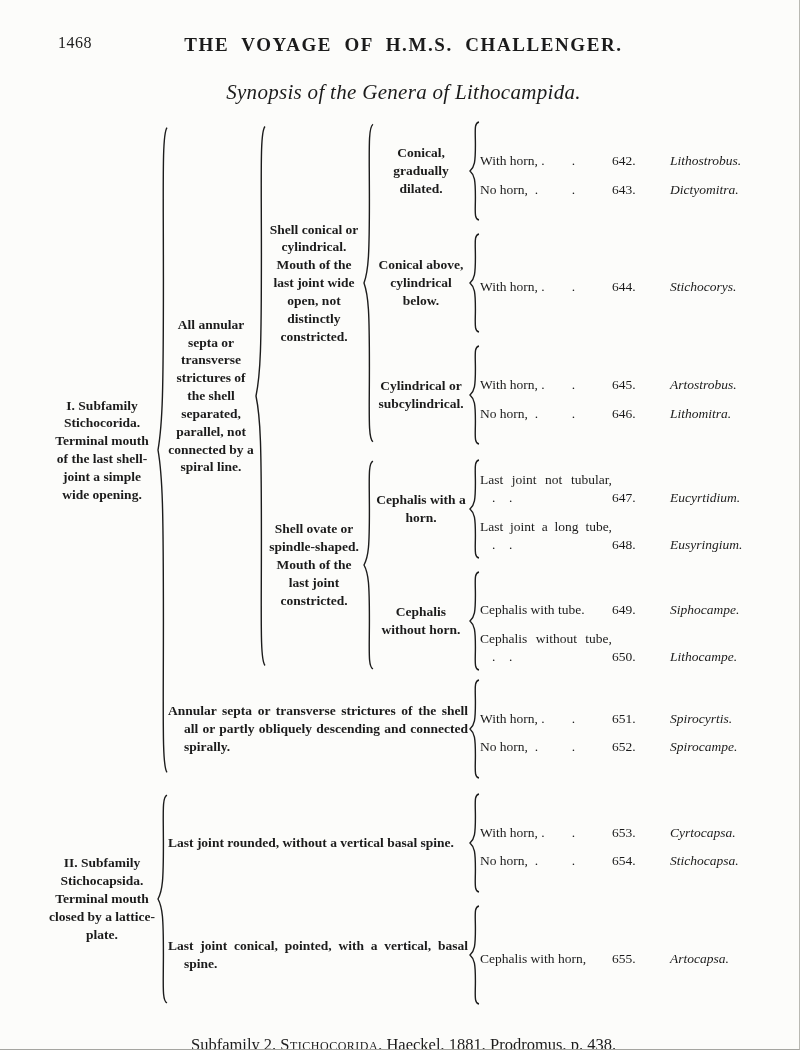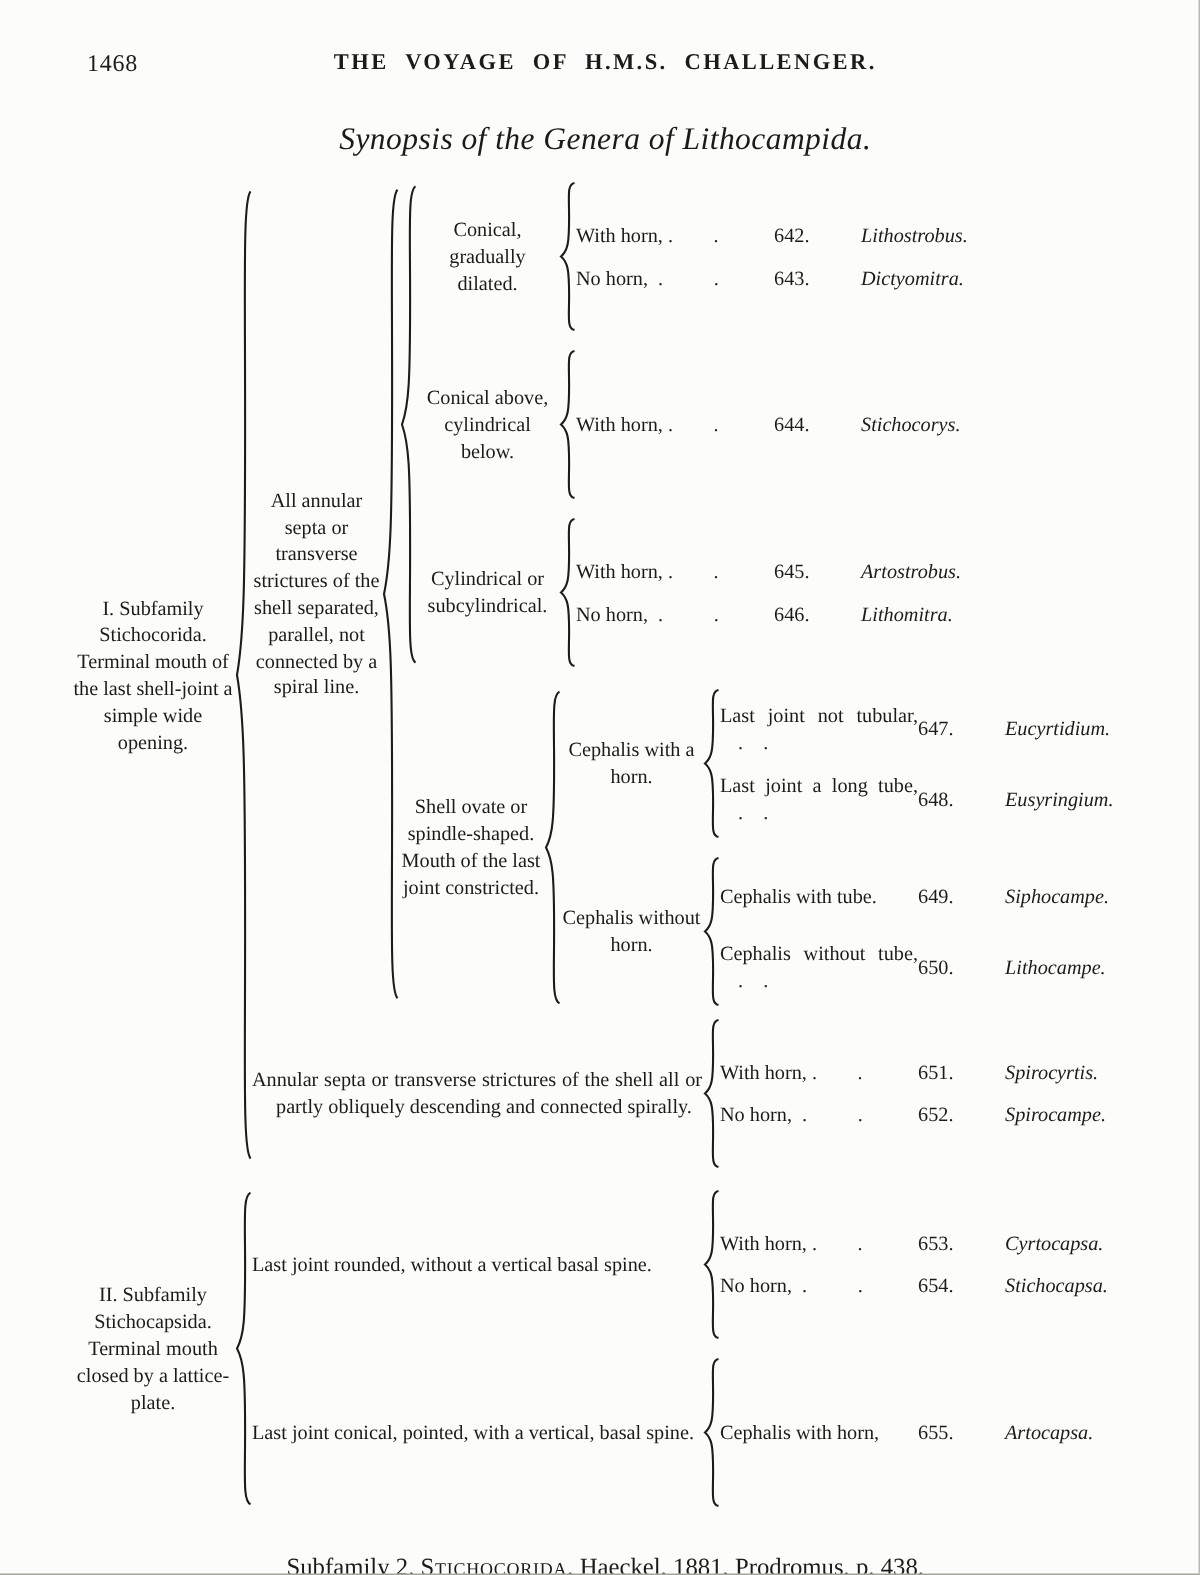--- a/index.html
+++ b/index.html
@@ -9,44 +9,44 @@
     font-family:"Liberation Serif","DejaVu Serif",serif;
     border-right:1px solid #b9b9b3;
     border-bottom:1px solid #a5a5a0;
     box-sizing:border-box;
   }
   .page{padding:34px 40px 0 48px;}
 
   
   .hdr{position:relative;height:22px;}
   .pagenum{position:absolute;left:10px;top:0;font-size:16px;letter-spacing:.5px;}
-  .runtitle{text-align:center;font-size:15px;font-weight:700;letter-spacing:1.6px;word-spacing:6px;}
+  .runtitle{text-align:center;font-size:19px;font-weight:700;letter-spacing:1.6px;word-spacing:6px;}
   .syntitle{text-align:center;font-style:italic;font-size:21px;margin-top:24px;letter-spacing:.3px;}
 
   
   .tbl{margin-top:16px;font-size:13.5px;line-height:1.32;}
   .node{display:flex;align-items:center;}
   .kids{display:flex;flex-direction:column;justify-content:space-around;flex:1;min-width:0;}
-  .lbl{text-align:center;flex:none;}
+  .lbl{text-align:center;flex:none;font-weight:bold;}
   .w1{width:108px;}
   .w2{width:86px;}
   .w3{width:96px;}
   .w4{width:94px;}
   .wideA{width:300px;text-align:justify;padding-left:16px;text-indent:-16px;box-sizing:border-box;}
   .brace{width:12px;align-self:stretch;flex:none;min-height:30px;}
   .brace svg{width:100%;height:100%;display:block;}
   .brace path{fill:none;stroke:#1c1c1c;stroke-width:1.4px;}
   .kids-s1{gap:8px;}
   .kids-a{gap:14px;}
   .kids-c1{gap:12px;}
   .kids-s2{gap:12px;}
   .kids-g{gap:2px;justify-content:space-around;}
   .h56{min-height:56px;} .h48{min-height:48px;} .h92{min-height:92px;}
   .h54{min-height:54px;} .h38{min-height:38px;}
-  .leaf{display:flex;align-items:center;min-height:26px;}
+  .leaf{display:flex;align-items:flex-end;min-height:26px;}
   .leaf.tall{min-height:42px;}
   .cond{width:132px;flex:none;text-align:justify;padding-left:12px;text-indent:-12px;box-sizing:border-box;}
   .entry{display:flex;flex:1;align-items:baseline;gap:20px;}
   .num{width:38px;flex:none;}
   .genus{font-style:italic;}
 
   
   .heading{text-align:center;font-size:16.5px;margin:30px 0 0 0;}
   .sc{font-variant:small-caps;letter-spacing:.5px;}
 </style>
@@ -75,20 +75,21 @@
         <div class="node">
           <div class="lbl w2">All annular septa or transverse strictures of the shell separated, parallel, not connected by a spiral line.</div>
           <div class="brace">
               <svg viewBox="0 0 12 100" preserveAspectRatio="none">
                 <path d="M11,1 C6,2 7.4,9 7.4,24 C7.4,41 6.6,46 2,50 C6.6,54 7.4,59 7.4,76 C7.4,91 6,98 11,99" vector-effect="non-scaling-stroke"></path>
               </svg>
             </div>
           <div class="kids kids-a">
 
             <div class="node">
+              <div class="lbl w3">Shell conical or cylindrical. Mouth of the last joint wide open, not distinctly constricted.</div>
               <div class="brace">
                   <svg viewBox="0 0 12 100" preserveAspectRatio="none">
                     <path d="M11,1 C6,2 7.4,9 7.4,24 C7.4,41 6.6,46 2,50 C6.6,54 7.4,59 7.4,76 C7.4,91 6,98 11,99" vector-effect="non-scaling-stroke"></path>
                   </svg>
                 </div>
               <div class="kids kids-c1">
 
                 <div class="node">
                   <div class="lbl w4">Conical, gradually dilated.</div>
                   <div class="brace">

